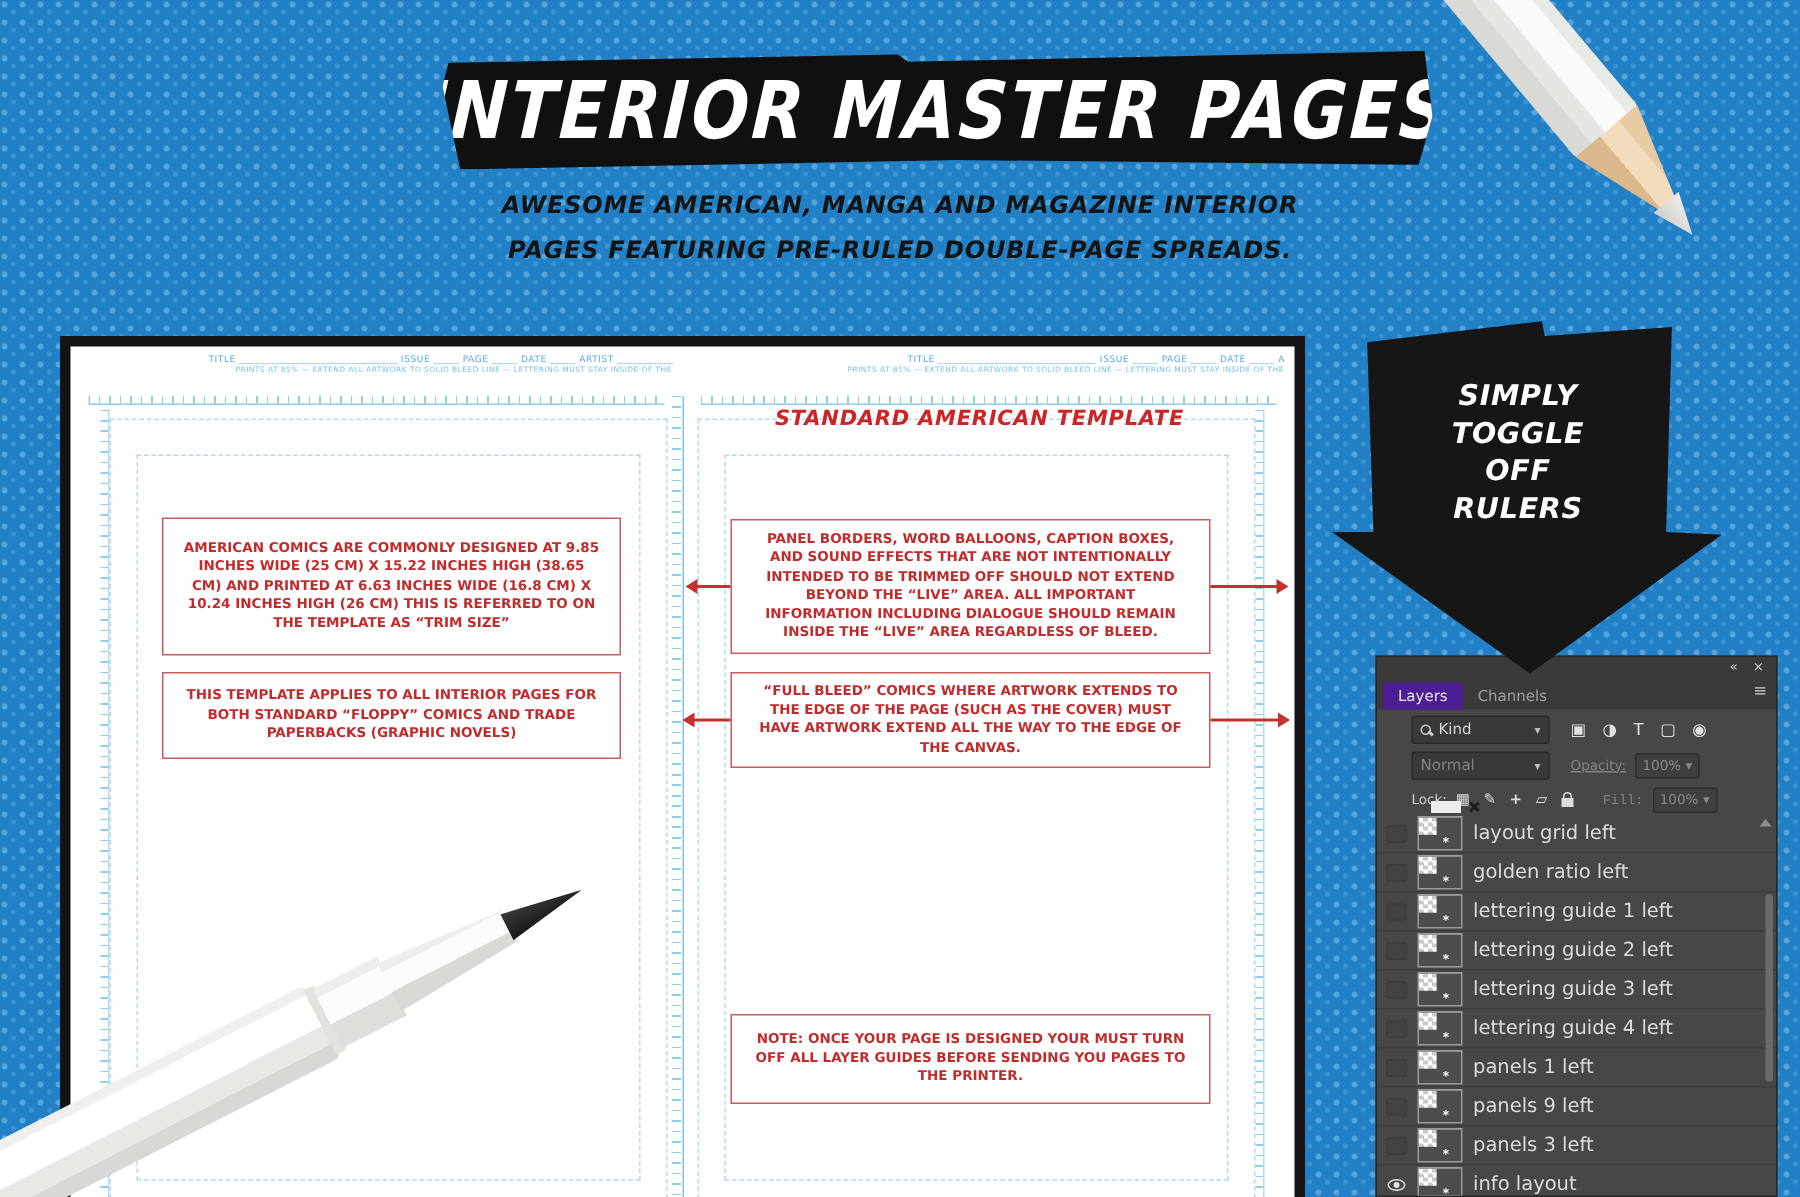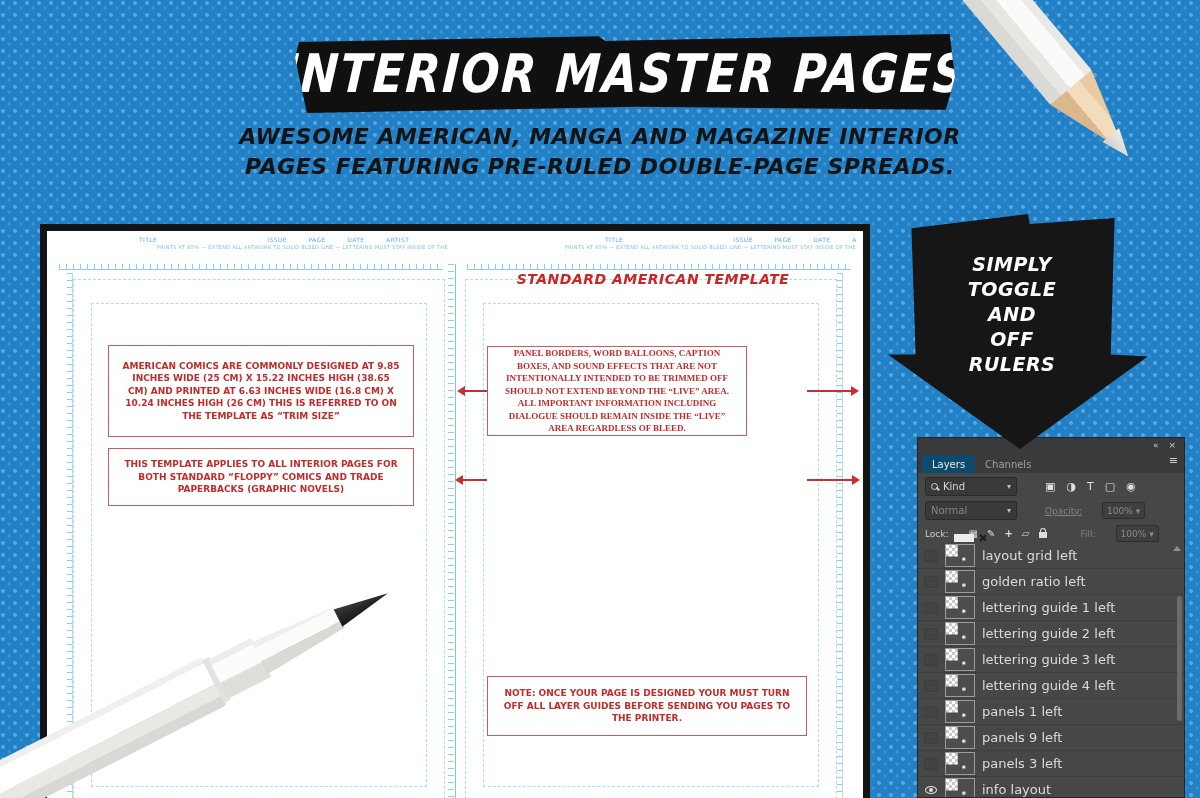--- a/index.html
+++ b/index.html
@@ -11,21 +11,21 @@
       radial-gradient(circle at 3px 3px, rgba(130,195,235,.55) 1.7px, transparent 2.3px),
       radial-gradient(circle at 9px 8px, rgba(110,180,228,.35) 1.4px, transparent 2px);
     background-size:12px 12px;}
   
   .banner{position:absolute;left:295px;top:34px;width:660px;height:79px;background:#101010;
     clip-path:polygon(0.6% 10%,46% 3%,47% 9%,99.2% 0%,100% 55%,98.6% 96%,52% 92%,1.8% 100%,0% 30%);
     display:flex;align-items:center;justify-content:center;}
   .banner span{color:#fff;font-size:45px;font-weight:bold;font-style:italic;letter-spacing:2px;
     transform:scaleY(1.18) skewX(-4deg);white-space:nowrap;}
   .subtitle{position:absolute;left:230px;top:122px;width:740px;text-align:center;color:#141414;
-    font-size:22px;font-weight:bold;font-style:italic;letter-spacing:.5px;line-height:30px;}
+    font-size:16px;font-weight:bold;font-style:italic;letter-spacing:.5px;line-height:30px;}
   
   .spread{position:absolute;left:40px;top:224px;width:830px;height:600px;background:#fff;
     border:7px solid #141414;}
   .page{position:absolute;top:0;bottom:0;width:408px;}
   .pageL{left:0;} .pageR{left:408px;}
   .gtext{position:absolute;color:#57aede;font-size:6px;letter-spacing:.4px;white-space:nowrap;overflow:hidden;}
   .fineprint{position:absolute;color:#7fc2e6;font-size:5px;letter-spacing:.3px;white-space:nowrap;overflow:hidden;text-align:center;}
   .hruler{position:absolute;height:6px;left:12px;right:12px;top:33px;
     background-image:repeating-linear-gradient(90deg,#8ecdec 0 1px,transparent 1px 7px);
     border-bottom:1px solid #8ecdec;}
@@ -51,24 +51,24 @@
     clip-path:polygon(11.4% 9%,53.6% 3.3%,54.3% 7.3%,85% 4.9%,83.6% 60.4%,97% 61.2%,50.7% 98.8%,2.9% 60.4%,12.9% 60.4%);}
   .callout-text{position:absolute;left:32px;width:200px;top:46px;text-align:center;color:#fff;
     font-size:19px;font-weight:bold;font-style:italic;letter-spacing:.5px;line-height:25px;}
   
   .panel{position:absolute;left:917px;top:437px;width:268px;height:361px;background:#474747;
     border:1px solid #262626;font-size:10px;color:#d8d8d8;}
   .phead{height:14px;background:#3a3a3a;display:flex;justify-content:flex-end;align-items:center;
     gap:10px;padding:0 8px;color:#cfcfcf;font-size:9px;}
   .ptabs{height:21px;background:#3a3a3a;display:flex;align-items:flex-end;padding-left:4px;position:relative;}
   .tab{height:18px;padding:0 10px;font-size:10px;display:flex;align-items:center;border-radius:2px 2px 0 0;}
-  .tab.active{background:#0c4a6e;color:#e8e8e8;}
+  .tab.active{background:#4c1d95;color:#e8e8e8;}
   .tab.inactive{color:#9f9f9f;}
   .pmenu{position:absolute;right:6px;top:2px;color:#cfcfcf;font-size:11px;}
-  .prow{display:flex;align-items:center;padding:0 7px;gap:20px;}
+  .prow{display:flex;align-items:center;padding:0 23px;gap:6px;}
   .rowA{height:26px;} .rowB{height:23px;} .rowC{height:23px;}
   .dd{display:flex;align-items:center;background:#393939;border:1px solid #2a2a2a;border-radius:2px;
     height:19px;padding:0 5px;gap:5px;}
   .dd .chev{margin-left:auto;font-size:8px;color:#bdbdbd;}
   .ddq{width:92px;}
   .disabled{color:#848484;}
   .vbox{background:#3f3f3f;border:1px solid #2e2e2e;color:#8a8a8a;font-size:9px;height:17px;
     display:flex;align-items:center;padding:0 4px;border-radius:2px;gap:3px;}
   .ficons{display:flex;gap:11px;margin-left:8px;font-size:11px;color:#e0e0e0;}
   .licons{display:flex;gap:9px;align-items:center;font-size:10px;color:#dcdcdc;}
@@ -147,21 +147,22 @@
       <div class="dashbox" style="left:10px;right:26px;top:48px;bottom:8px;"></div>
       <div class="dashbox" style="left:28px;right:44px;top:72px;bottom:30px;"></div>
     </div>
     <div class="seamticks"></div>
     <div class="seam"></div>
 
     <div class="rtitle">STANDARD AMERICAN TEMPLATE</div>
 
     <div class="rbox" style="left:61px;top:114px;width:306px;height:92px;">AMERICAN COMICS ARE COMMONLY DESIGNED AT 9.85 INCHES WIDE (25 CM) X 15.22 INCHES HIGH (38.65 CM) AND PRINTED AT 6.63 INCHES WIDE (16.8 CM) X 10.24 INCHES HIGH (26 CM) THIS IS REFERRED TO ON THE TEMPLATE AS “TRIM SIZE”</div>
     <div class="rbox" style="left:61px;top:217px;width:306px;height:58px;">THIS TEMPLATE APPLIES TO ALL INTERIOR PAGES FOR BOTH STANDARD “FLOPPY” COMICS AND TRADE PAPERBACKS (GRAPHIC NOVELS)</div>
-    <div class="rbox" style="left:440px;top:115px;width:260px;height:90px;font-family:Liberation Serif, serif;">PANEL BORDERS, WORD BALLOONS, CAPTION BOXES, AND SOUND EFFECTS THAT ARE NOT INTENTIONALLY INTENDED TO BE TRIMMED OFF SHOULD NOT EXTEND BEYOND THE “LIVE” AREA. ALL IMPORTANT INFORMATION INCLUDING DIALOGUE SHOULD REMAIN INSIDE THE “LIVE” AREA REGARDLESS OF BLEED.</div>
+    <div class="rbox" style="left:440px;top:115px;width:320px;height:90px;">PANEL BORDERS, WORD BALLOONS, CAPTION BOXES, AND SOUND EFFECTS THAT ARE NOT INTENTIONALLY INTENDED TO BE TRIMMED OFF SHOULD NOT EXTEND BEYOND THE “LIVE” AREA. ALL IMPORTANT INFORMATION INCLUDING DIALOGUE SHOULD REMAIN INSIDE THE “LIVE” AREA REGARDLESS OF BLEED.</div>
+    <div class="rbox" style="left:440px;top:217px;width:320px;height:64px;">“FULL BLEED” COMICS WHERE ARTWORK EXTENDS TO THE EDGE OF THE PAGE (SUCH AS THE COVER) MUST HAVE ARTWORK EXTEND ALL THE WAY TO THE EDGE OF THE CANVAS.</div>
     <div class="rbox" style="left:440px;top:445px;width:320px;height:60px;">NOTE: ONCE YOUR PAGE IS DESIGNED YOUR MUST TURN OFF ALL LAYER GUIDES BEFORE SENDING YOU PAGES TO THE PRINTER.</div>
 
     <div class="rline tipL" style="left:417px;top:159px;width:23px;"></div>
     <div class="rline tipR" style="left:760px;top:159px;width:45px;"></div>
     <div class="rline tipL" style="left:415px;top:248px;width:25px;"></div>
     <div class="rline tipR" style="left:760px;top:248px;width:46px;"></div>
   </div>
 
   <div class="marker">
     <div class="mbody"></div>
@@ -216,21 +217,21 @@
     </div>
     <div class="prow rowC">
       <span class="lbl" style="color:#cfcfcf;">Lock:</span>
       <div class="licons">
         <span>▦</span>
         <span>✎</span>
         <span style="font-weight:bold;">+</span>
         <span>▱</span>
         <span class="mlock"></span>
       </div>
-      <span class="lbl disabled" style="margin-left:14px;">Fill:</span>
+      <span class="lbl disabled" style="margin-left:14px;font-family:Liberation Mono, monospace;">Fill:</span>
       <div class="vbox">
         <span>100%</span>
         <span class="chev">▾</span>
       </div>
     </div>
     <div class="chip"></div>
     <div class="xmark"></div>
 
     <div class="list">
       <div class="lrow">
@@ -317,21 +318,20 @@
       </div>
     </div>
     <div class="sup"></div>
     <div class="sbar"></div>
   </div>
 
   <div class="callout">
     <div class="callout-text">
       <div>SIMPLY</div>
       <div>TOGGLE</div>
-      <div>AND</div>
       <div>OFF</div>
       <div>RULERS</div>
     </div>
   </div>
 
   <div class="pencil">
     <div class="body"></div>
     <div class="wood"></div>
     <div class="lead"></div>
   </div>

